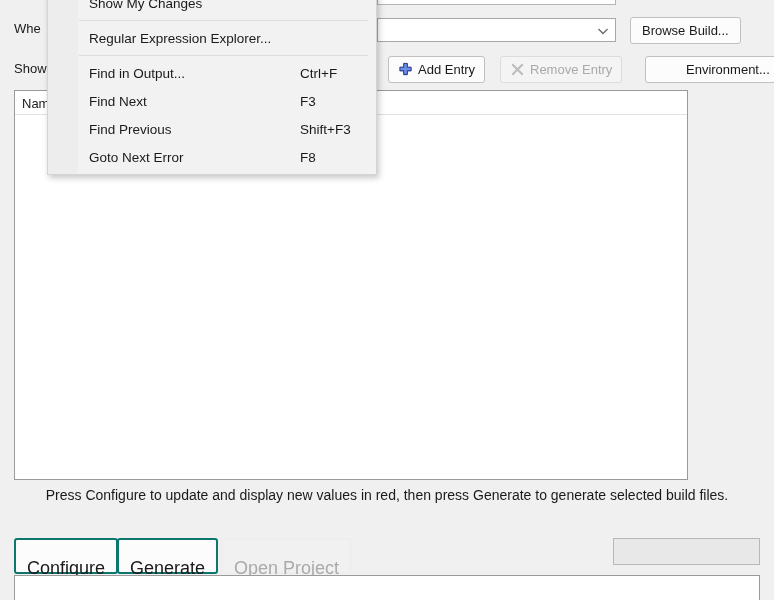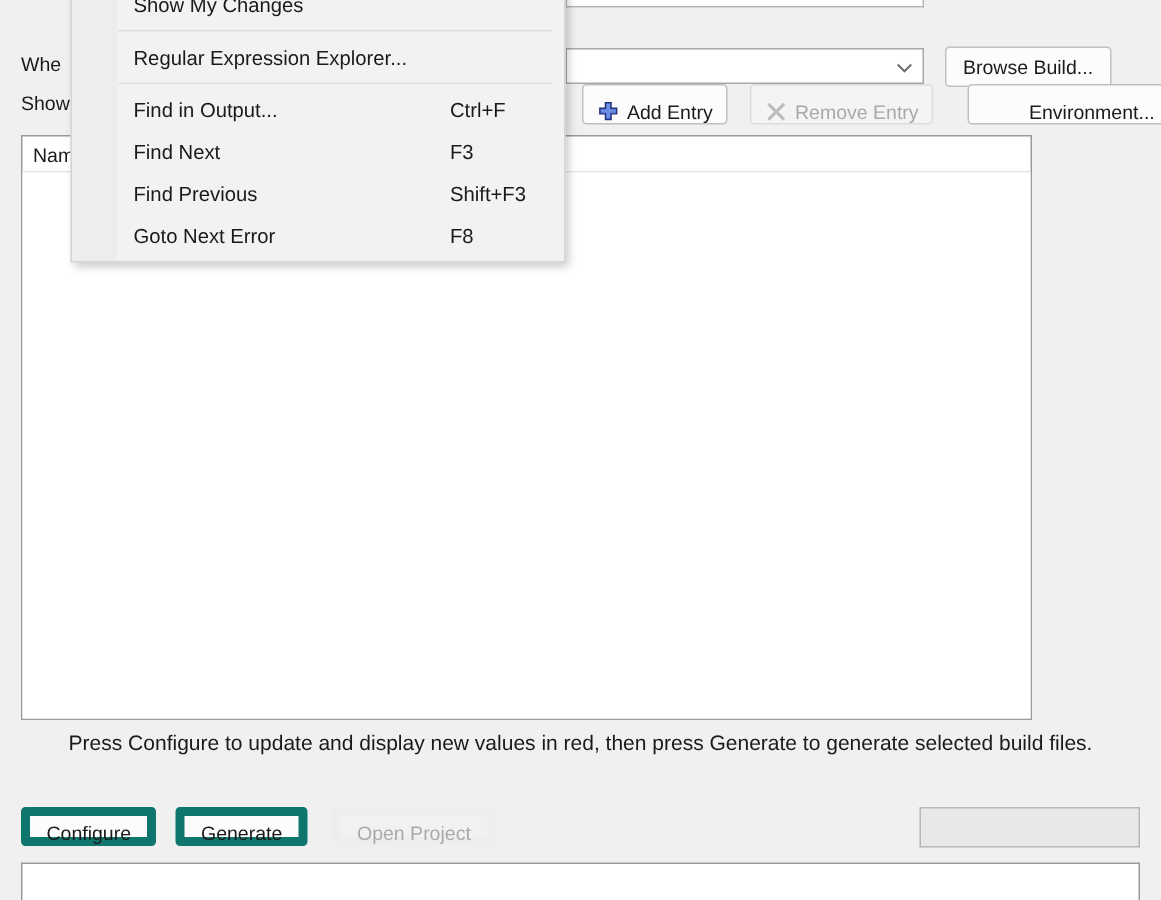--- a/index.html
+++ b/index.html
@@ -31,21 +31,21 @@
     width: 239px; height: 5px;
     background: #ffffff;
     border: 1px solid #b4b4b4;
     border-top: none;
     box-sizing: border-box;
   }
 
   
   #row-where {
     position: absolute;
-    left: 0; top: 28px;
+    left: 0; top: 14px;
     width: 774px; height: 32px;
   }
   #label-where {
     position: absolute;
     left: 14px; top: 7px;
     white-space: nowrap;
     color: #1a1a1a;
   }
   #build-combo {
     position: absolute;
@@ -99,21 +99,21 @@
     height: 27px;
     background: #fcfcfc;
     border: 1px solid #c0c0c0;
     border-radius: 3px;
     font-family: "Liberation Sans", sans-serif;
     font-size: 13px;
     color: #1a1a1a;
     box-sizing: border-box;
     white-space: nowrap;
     display: flex;
-    align-items: flex-end;
+    align-items: center;
     gap: 5px;
     padding: 0 9px;
   }
   #add-entry { left: 388px; }
   #remove-entry {
     left: 500px;
     background: #f4f4f4;
     border-color: #dcdcdc;
     color: #a9a9a9;
   }
@@ -184,27 +184,27 @@
   #row-actions {
     position: absolute;
     left: 0; top: 538px;
     width: 774px; height: 30px;
   }
   .act-btn {
     position: absolute;
     top: 0;
     height: 26px;
     background: #fcfcfc;
-    border: 6px solid #0f766e;
+    border: 2px solid #0f766e;
     border-radius: 3px;
     font-family: "Liberation Sans", sans-serif;
-    font-size: 13px;
+    font-size: 18px;
     color: #1a1a1a;
     line-height: 24px;
-    padding: 0 11px;
+    padding: 16px 11px;
     box-sizing: border-box;
     white-space: nowrap;
   }
   #configure-btn { left: 14px; }
   #generate-btn  { left: 117px; }
   #open-project-btn {
     left: 221px;
     background: #f1f1f1;
     border-color: #eeeeee;
     color: #aaaaaa;

